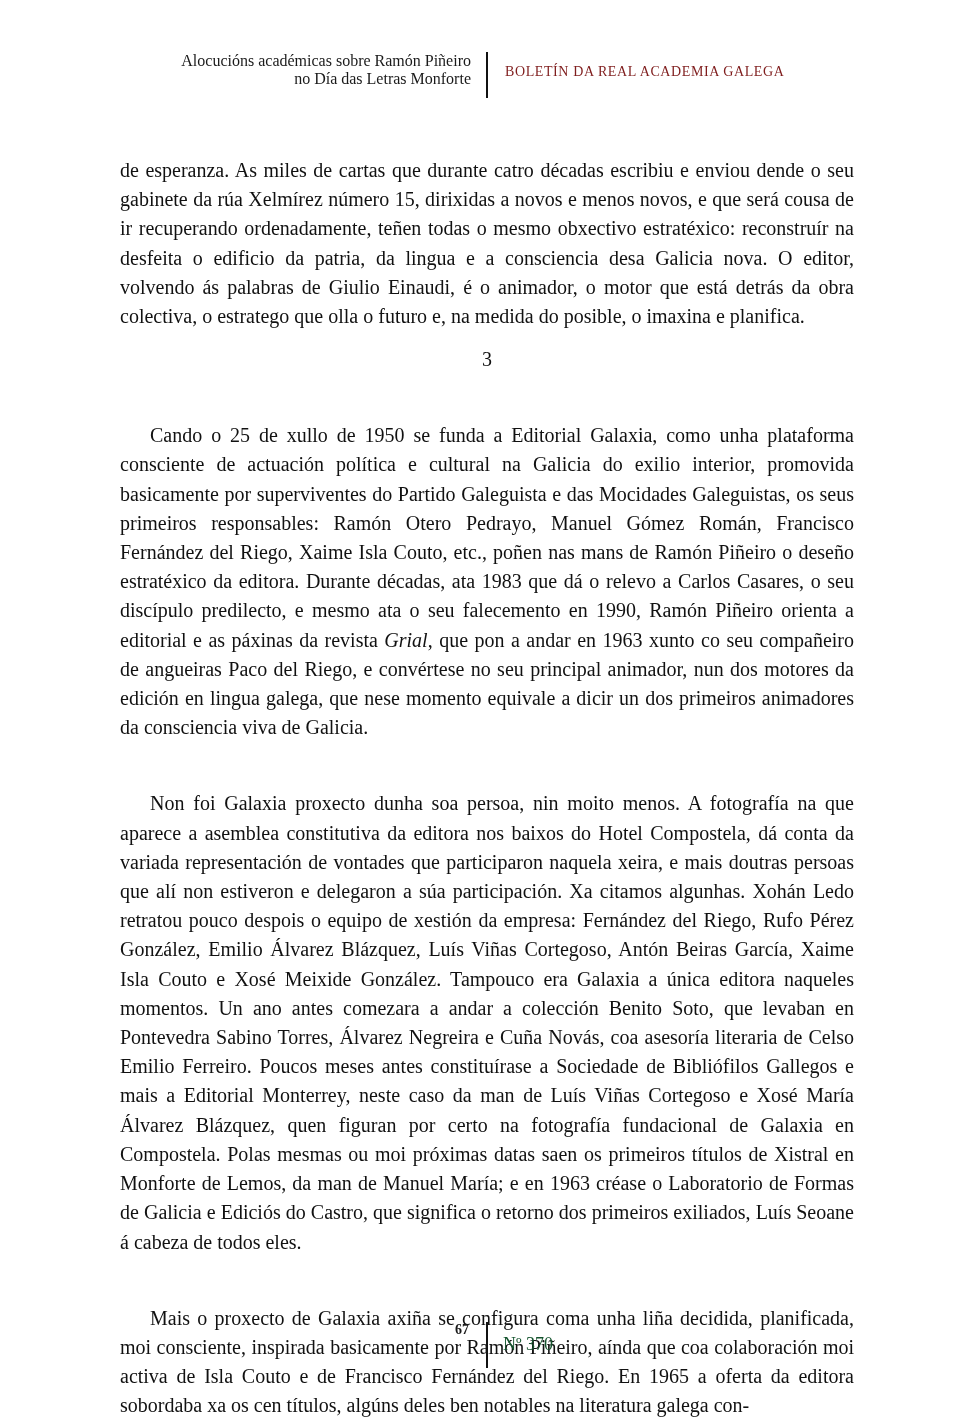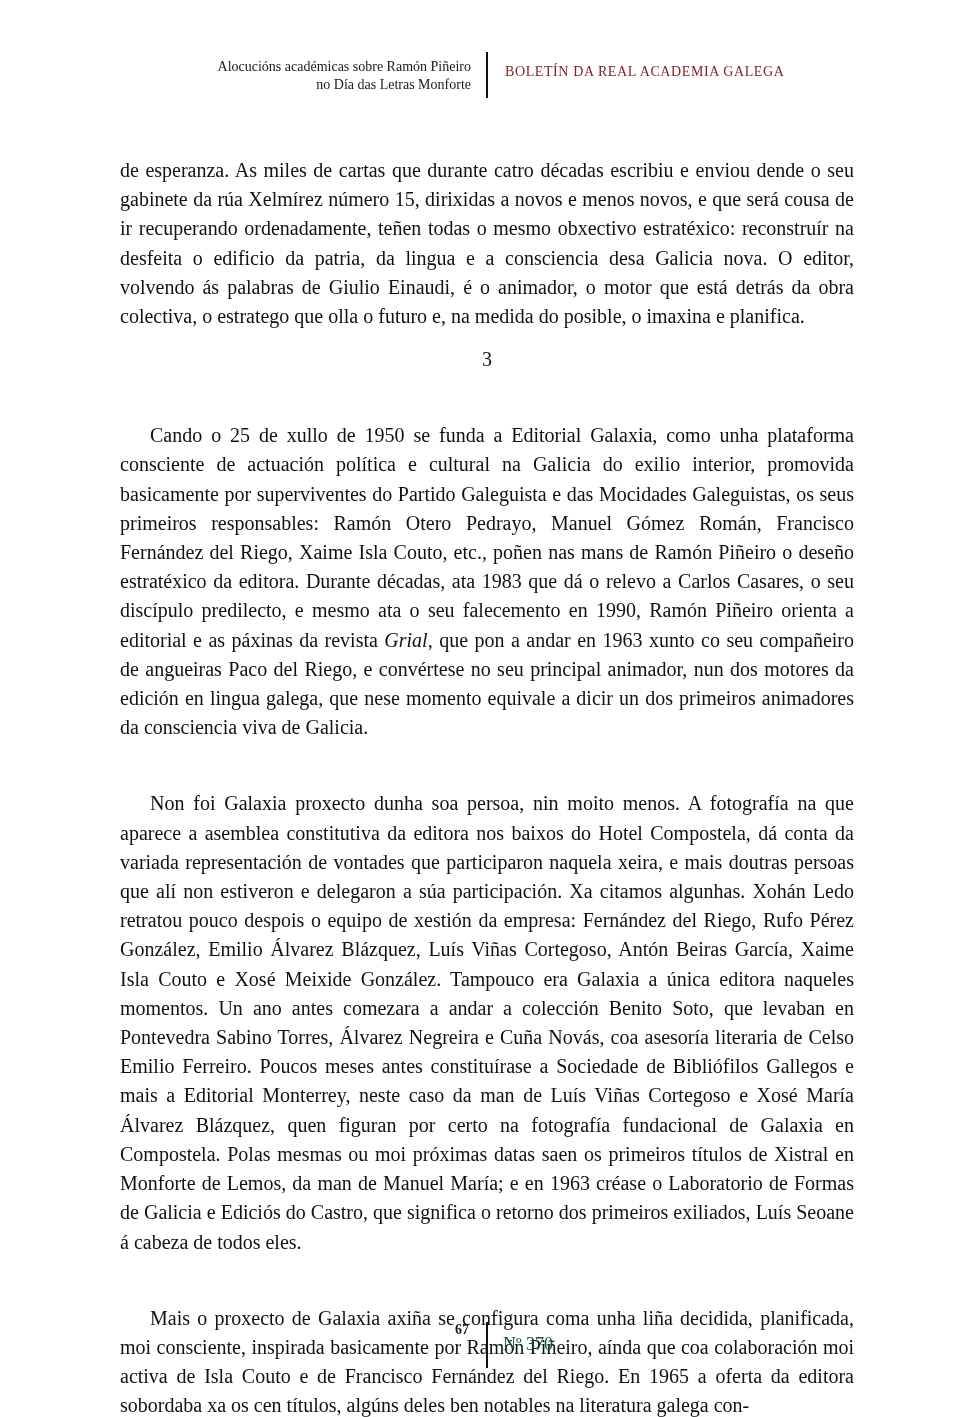--- a/index.html
+++ b/index.html
@@ -18,23 +18,23 @@
     .header {
       position: absolute;
       top: 52px;
       left: 0;
       width: 975px;
       height: 48px;
     }
     .header-left {
       position: absolute;
       right: 504px;
-      top: 6px;
+      top: 0;
       text-align: right;
-      font-size: 14px;
+      font-size: 16px;
       line-height: 18px;
       color: #1a1a1a;
     }
     .header-sep {
       position: absolute;
       left: 486px;
       top: 0;
       width: 1.5px;
       height: 46px;
       background: #111;

